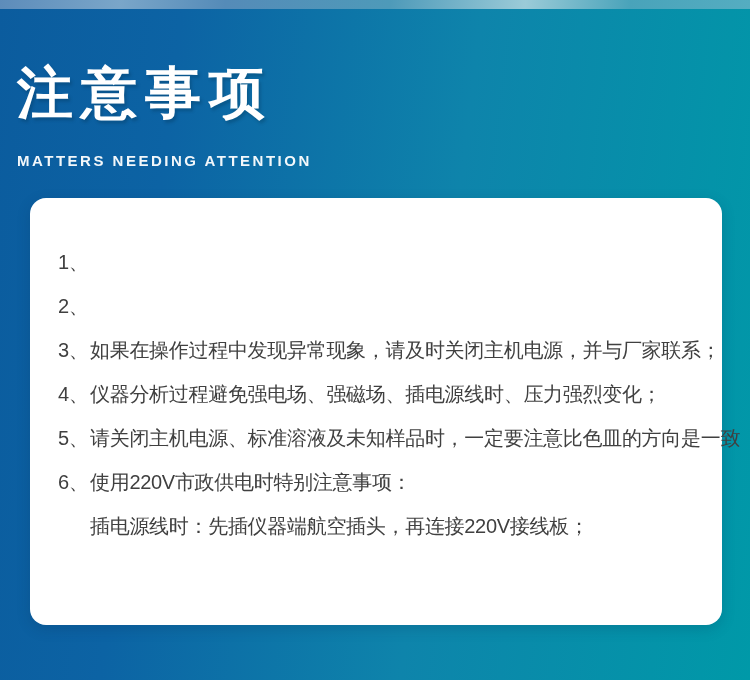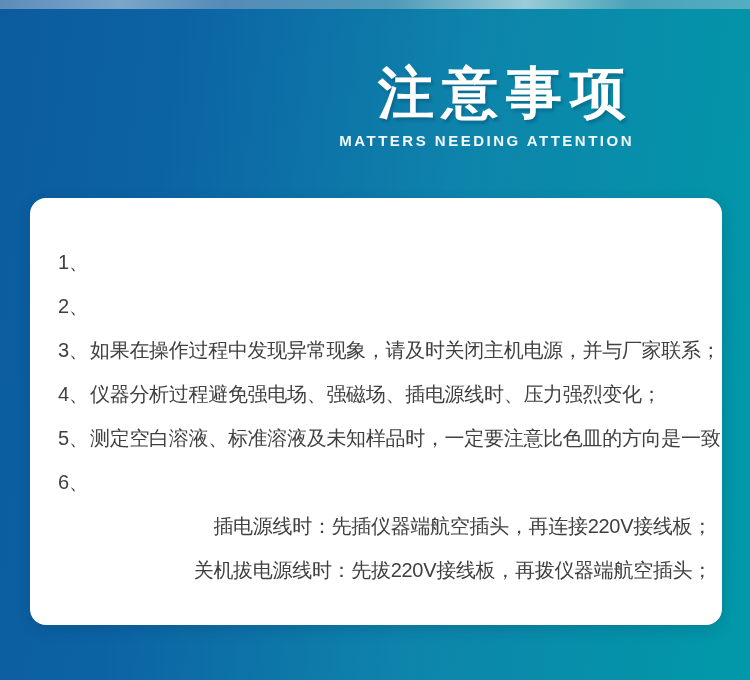--- a/index.html
+++ b/index.html
@@ -5,47 +5,47 @@
   html,body{margin:0;padding:0;}
   body{
     width:750px;height:680px;position:relative;overflow:hidden;
     font-family:"Liberation Sans","DejaVu Sans",sans-serif;
     background:linear-gradient(97deg,#0b5c9e 0%,#0c63a4 22%,#0e84ab 58%,#0099a8 100%);
   }
   .top-strip{
     position:absolute;top:0;left:0;width:750px;height:9px;
     background:linear-gradient(95deg,#5d8cba 0%,#7aa6c9 16%,#558bb8 30%,#4e9ab9 52%,#9bcbd8 70%,#49a3ba 84%,#55adc1 100%);
   }
-  header{position:absolute;top:0;left:0;width:634px;text-align:right;}
+  header{position:absolute;top:0;left:17px;width:634px;text-align:left;}
   .title{
     margin:62px 0 0 0;
     font-size:56px;font-weight:bold;color:#ffffff;letter-spacing:8px;
     text-shadow:2px 3px 3px rgba(0,45,75,0.28);
     line-height:1.1;
   }
   .subtitle{
-    margin-top:8px;
+    margin-top:28px;
     font-size:15px;font-weight:bold;color:rgba(255,255,255,0.95);
     letter-spacing:2.5px;
   }
   .card{
     position:absolute;top:198px;left:30px;width:692px;height:427px;
     background:#ffffff;border-radius:16px;
     box-shadow:0 4px 14px rgba(0,40,70,0.18);
     box-sizing:border-box;
     padding:52px 10px 0 28px;
   }
   .row{
     display:flex;align-items:flex-start;
     margin-bottom:19px;line-height:25px;
     font-size:20px;color:#404040;letter-spacing:-0.3px;
     white-space:nowrap;
   }
   .row .num{width:32px;flex:0 0 32px;}
-  .row.sub{justify-content:flex-end;}
+  .row.sub{margin-left:32px;}
 </style>
 </head>
 <body>
 
 <div class="top-strip"></div>
 
 <header>
   <h1 class="title">注意事项</h1>
   <div class="subtitle">MATTERS NEEDING ATTENTION</div>
 </header>
@@ -60,24 +60,22 @@
   <div class="row">
     <span class="num">3、</span>
     <span class="txt">如果在操作过程中发现异常现象，请及时关闭主机电源，并与厂家联系；</span>
   </div>
   <div class="row">
     <span class="num">4、</span>
     <span class="txt">仪器分析过程避免强电场、强磁场、插电源线时、压力强烈变化；</span>
   </div>
   <div class="row">
     <span class="num">5、</span>
-    <span class="txt">测定空白溶液、标准溶液及未知样品时，一定要注意比色皿的方向是一致</span>
+    <span class="txt">请关闭主机电源、标准溶液及未知样品时，一定要注意比色皿的方向是一致</span>
   </div>
   <div class="row">
     <span class="num">6、</span>
+    <span class="txt">使用220V市政供电时特别注意事项：</span>
   </div>
   <div class="row sub">
     <span class="txt">插电源线时：先插仪器端航空插头，再连接220V接线板；</span>
   </div>
-  <div class="row sub">
-    <span class="txt">关机拔电源线时：先拔220V接线板，再拨仪器端航空插头；</span>
-  </div>
 </section>
 
 </body></html>

